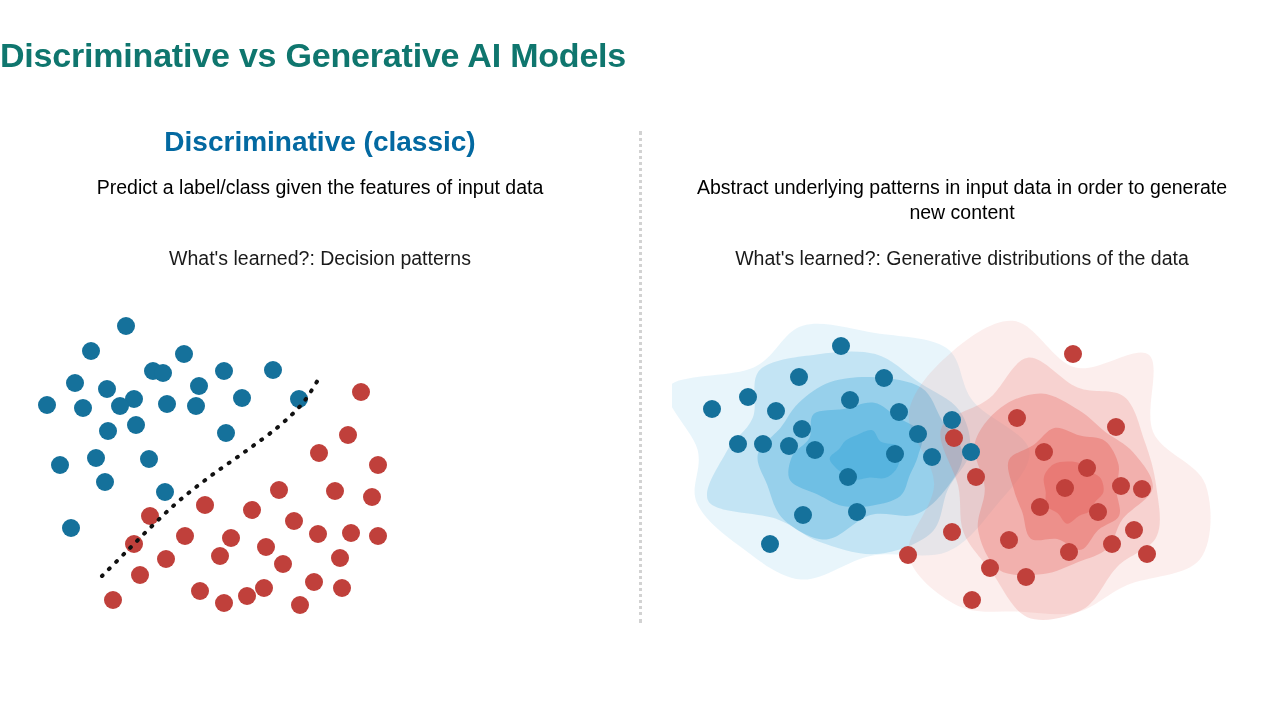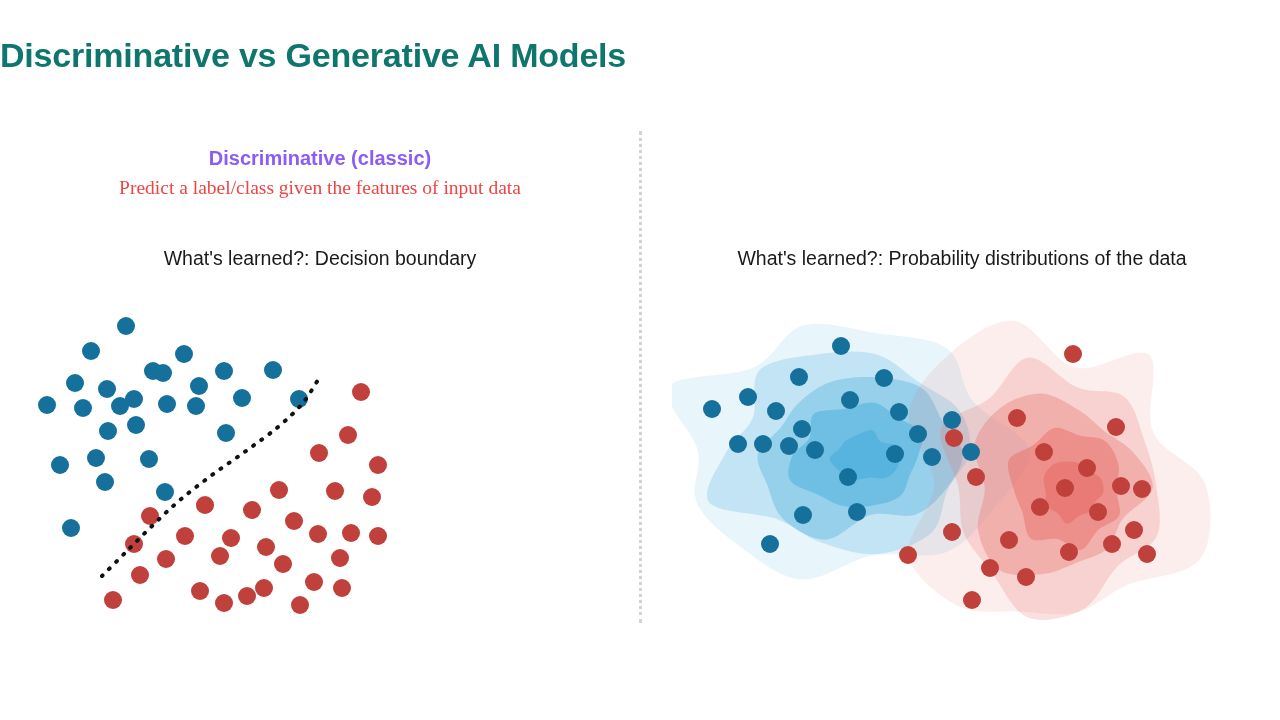--- a/index.html
+++ b/index.html
@@ -42,35 +42,33 @@
   }
   .col { position: absolute; top: 0; height: 720px; }
   .col-left  { left: 30px;  width: 580px; }
   .col-right { left: 672px; width: 580px; }
 
   .col-head {
     position: absolute;
     top: 126px;
     width: 100%;
     text-align: center;
-    font-size: 20px;
+    font-size: 28px;
     font-weight: bold;
-    color: #8b5cf6;
-    margin-top: 21px;
+    color: #0369a1;
   }
   .col-desc {
     position: absolute;
     top: 175px;
     left: 22px;
     width: 536px;
     text-align: center;
     font-size: 19.5px;
     line-height: 25px;
-    color: #ef4444;
-    font-family: Liberation Serif, serif;
+    color: #000000;
   }
   .col-learned {
     position: absolute;
     top: 246px;
     left: 22px;
     width: 536px;
     text-align: center;
     font-size: 19.5px;
     line-height: 25px;
     color: #1a1a1a;
@@ -93,21 +91,21 @@
 
   <div class="title">Discriminative vs Generative AI Models</div>
 
   <div class="divider"></div>
 
   <div class="col col-left">
     <div class="col-head">Discriminative (classic)</div>
     <div class="col-desc">Predict a label/class given the features of input data</div>
     <div class="col-learned">
       <span class="lbl">What's learned?:</span>
-      <span>Decision boundary</span>
+      <span>Decision patterns</span>
     </div>
     <div class="fig">
       <svg viewBox="0 0 580 340" xmlns="http://www.w3.org/2000/svg">
         <g id="disc-points">
             <circle cx="96" cy="26" r="9" fill="#15719B"></circle>
             <circle cx="61" cy="51" r="9" fill="#15719B"></circle>
             <circle cx="154" cy="54" r="9" fill="#15719B"></circle>
             <circle cx="123" cy="71" r="9" fill="#15719B"></circle>
             <circle cx="45" cy="83" r="9" fill="#15719B"></circle>
             <circle cx="77" cy="89" r="9" fill="#15719B"></circle>
@@ -163,23 +161,24 @@
             <circle cx="270" cy="305" r="9" fill="#C0403B"></circle>
             <circle cx="194" cy="303" r="9" fill="#C0403B"></circle>
             <circle cx="83" cy="300" r="9" fill="#C0403B"></circle>
           </g>
         <path id="disc-boundary" fill="none" stroke="#111111" stroke-width="4" stroke-linecap="round" stroke-dasharray="1 9" d="M72,276C76.0,272.0 87.7,260.3 96,252C104.3,243.7 113.0,234.7 122,226C131.0,217.3 140.0,208.5 150,200C160.0,191.5 171.0,183.2 182,175C193.0,166.8 205.0,159.0 216,151C227.0,143.0 238.7,134.8 248,127C257.3,119.2 265.3,111.8 272,104C278.7,96.2 285.3,84.0 288,80"></path>
       </svg>
     </div>
   </div>
 
   <div class="col col-right">
+    <div class="col-desc">Abstract underlying patterns in input data in order to generate new content</div>
     <div class="col-learned">
       <span class="lbl">What's learned?:</span>
-      <span>Probability distributions of the data</span>
+      <span>Generative distributions of the data</span>
     </div>
     <div class="fig">
       <svg viewBox="0 0 580 340" xmlns="http://www.w3.org/2000/svg">
         <g id="gen-contours">
             <path d="M357.2,150.0C360.9,167.6 336.8,189.9 323.0,206.9C309.2,223.9 295.2,243.8 274.6,252.0C254.1,260.1 223.9,251.1 199.6,255.7C175.4,260.3 151.3,281.0 129.3,279.5C107.2,277.9 84.9,258.9 67.5,246.1C50.0,233.3 31.7,218.6 24.7,202.6C17.8,186.6 30.4,169.3 25.7,150.0C21.0,130.7 -12.9,100.8 -3.6,87.0C5.8,73.3 59.4,77.8 81.7,67.5C104.1,57.3 110.6,31.4 130.8,25.7C151.0,19.9 179.0,29.4 203.0,33.1C226.9,36.9 258.2,36.8 274.5,48.1C290.9,59.5 287.2,84.2 301.0,101.2C314.7,118.2 353.5,132.4 357.2,150.0Z" fill="#4FB0DE" fill-opacity="0.13"></path>
             <path d="M297.8,152.0C295.9,165.2 282.3,175.9 275.8,189.4C269.4,202.9 270.8,222.4 258.9,233.2C247.0,244.0 223.2,252.6 204.5,254.0C185.9,255.4 163.9,247.6 147.1,241.7C130.4,235.8 122.5,225.4 104.1,218.8C85.8,212.2 45.5,213.4 37.1,202.3C28.8,191.1 47.0,166.1 54.3,152.0C61.6,137.9 75.2,131.5 80.8,117.8C86.4,104.1 77.3,80.3 88.0,69.7C98.6,59.2 125.5,56.9 144.8,54.4C164.0,51.8 186.3,49.5 203.3,54.1C220.3,58.8 232.9,72.9 246.9,82.3C260.9,91.7 278.9,98.7 287.4,110.4C295.9,122.0 299.8,138.8 297.8,152.0Z" fill="#4FB0DE" fill-opacity="0.24"></path>
             <path d="M290.6,154.0C291.3,165.3 282.2,178.5 274.4,188.6C266.5,198.7 256.1,210.2 243.4,214.6C230.7,219.0 213.1,210.9 198.3,215.0C183.4,219.2 168.9,238.7 154.4,239.4C140.0,240.2 121.5,228.5 111.6,219.4C101.7,210.3 99.6,196.0 95.3,185.1C91.0,174.2 83.7,163.6 85.9,154.0C88.1,144.4 101.8,136.3 108.6,127.8C115.4,119.3 118.3,110.6 126.6,103.0C134.9,95.4 145.8,86.4 158.5,82.1C171.2,77.8 187.8,76.4 203.0,77.3C218.1,78.3 238.1,80.4 249.4,87.7C260.6,94.9 263.4,109.8 270.3,120.8C277.2,131.9 290.0,142.7 290.6,154.0Z" fill="#4FB0DE" fill-opacity="0.38"></path>
             <path d="M246.0,156.0C244.0,163.1 240.8,168.3 237.8,175.0C234.8,181.7 234.2,191.1 228.1,196.2C221.9,201.3 210.3,203.8 200.8,205.4C191.3,207.1 180.2,207.8 171.0,206.0C161.8,204.2 154.5,198.7 145.7,194.5C136.9,190.3 122.6,187.3 118.4,180.8C114.2,174.4 117.2,163.1 120.3,156.0C123.5,148.9 133.8,145.2 137.4,138.1C141.0,131.1 136.1,118.7 141.9,113.8C147.7,109.0 161.9,110.8 171.9,109.0C181.9,107.1 192.9,101.2 202.0,102.7C211.0,104.2 218.1,112.7 226.1,117.7C234.0,122.7 246.4,126.2 249.7,132.6C253.0,139.0 248.0,148.9 246.0,156.0Z" fill="#4FB0DE" fill-opacity="0.55"></path>
             <path d="M227.9,158.0C227.6,162.0 226.4,166.4 223.9,169.7C221.4,173.1 217.3,176.7 212.9,178.0C208.6,179.3 202.4,177.3 197.9,177.6C193.3,177.8 189.4,180.0 185.5,179.6C181.7,179.1 178.0,176.6 174.5,174.7C170.9,172.9 167.0,171.0 164.2,168.2C161.4,165.4 157.2,161.2 157.7,158.0C158.2,154.8 164.5,151.8 167.2,148.9C169.8,146.0 170.7,142.8 173.7,140.5C176.7,138.1 180.7,136.6 185.1,134.9C189.5,133.2 196.3,129.1 200.3,130.3C204.3,131.4 204.7,139.2 208.9,141.8C213.2,144.4 222.5,143.0 225.6,145.7C228.8,148.4 228.2,154.0 227.9,158.0Z" fill="#4FB0DE" fill-opacity="0.75"></path>
             <path d="M533.3,184.0C541.1,205.2 541.0,242.5 528.0,259.3C515.0,276.2 475.6,276.3 455.3,285.1C434.9,293.8 423.6,307.6 406.0,312.1C388.5,316.5 370.2,312.9 350.0,311.8C329.9,310.7 304.1,314.9 285.1,305.4C266.2,296.0 240.3,275.3 236.4,255.1C232.6,234.9 262.1,207.7 262.1,184.0C262.2,160.3 234.1,134.9 236.8,113.1C239.5,91.3 260.5,68.7 278.1,53.4C295.7,38.0 321.4,18.6 342.3,20.9C363.2,23.3 381.1,61.9 403.5,67.5C425.9,73.2 463.8,44.0 476.8,54.8C489.7,65.6 471.7,110.7 481.2,132.2C490.6,153.7 525.5,162.8 533.3,184.0Z" fill="#E8706A" fill-opacity="0.12"></path>

